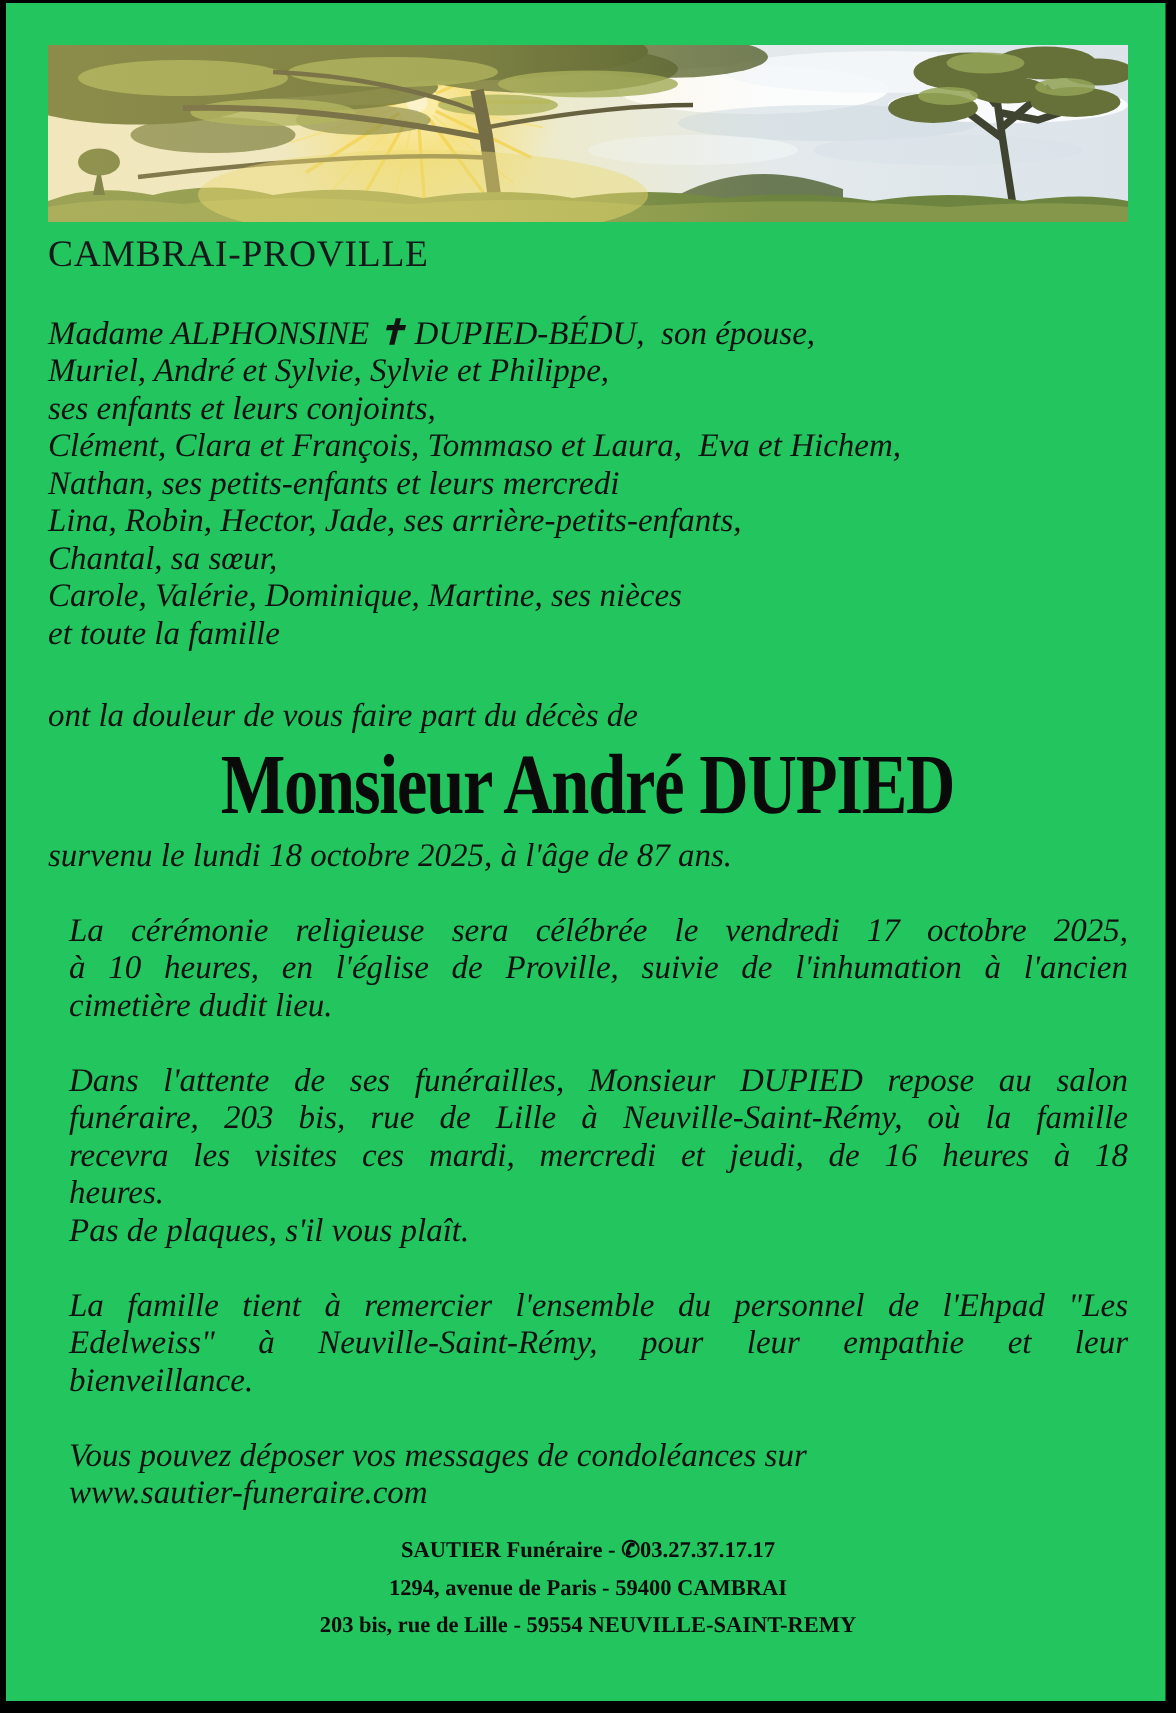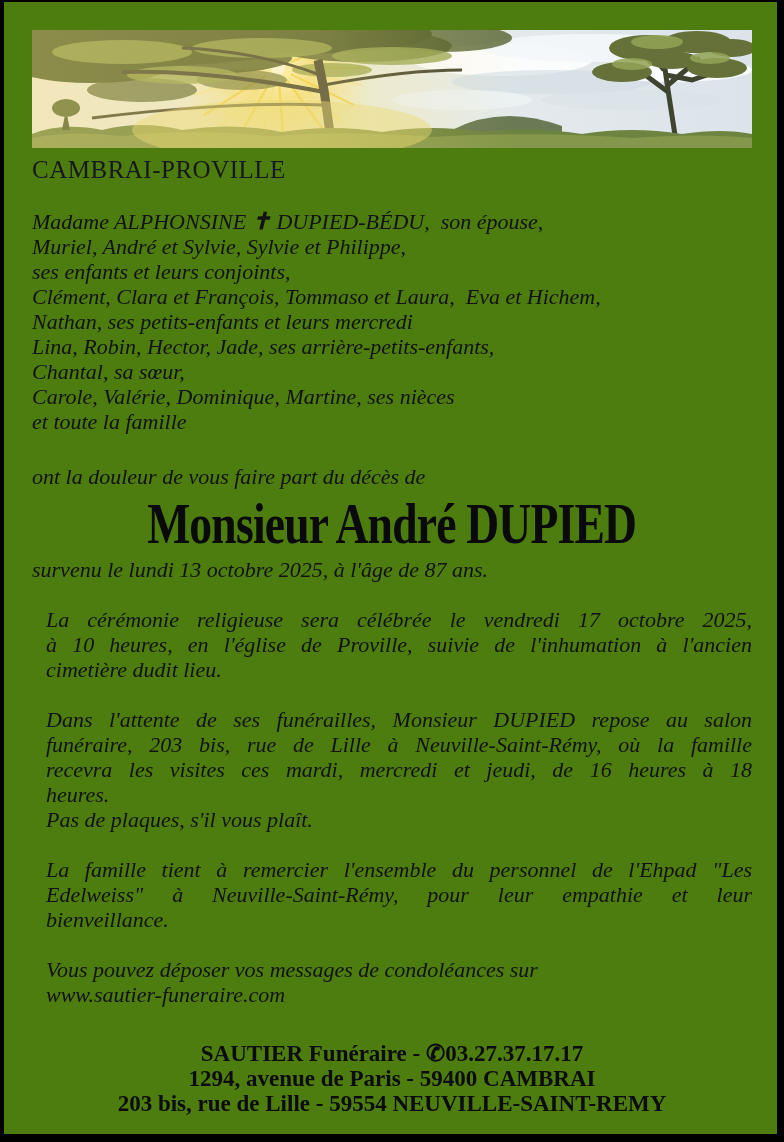--- a/index.html
+++ b/index.html
@@ -6,21 +6,21 @@
   body {
     width: 784px; height: 1142px;
     background: #000;
     position: relative;
     font-family: "Liberation Serif", serif;
     -webkit-font-smoothing: antialiased;
   }
   .sheet {
     position: absolute;
     left: 4px; top: 2px; right: 7px; bottom: 8px;
-    background: #4d7c0f;
+    background: #22c55e;
     color: #111111;
     overflow: hidden;
   }
   .inner { padding: 28px 25px 0 28px; }
 
   .photo-wrap { width: 100%; height: 118px; overflow: hidden; }
   .photo-wrap svg { display: block; width: 100%; height: 118px; }
 
   .region-title {
     margin-top: 9px;
@@ -59,24 +59,24 @@
     letter-spacing: -1px;
   }
 
   .death-line { margin-top: 2px; }
 
   .para { margin-top: 25px; margin-left: 14px; }
   .jline { text-align: justify; text-align-last: justify; }
   .lline { text-align: left; }
 
   .footer-block {
-    margin-top: 34px;
+    margin-top: 15px;
     text-align: center;
     font-weight: bold;
-    font-size: 23px;
+    font-size: 15px;
     line-height: 25px;
     color: #0c0c0c;
   }
   .phone-icon { font-weight: bold; }
 </style>
 </head>
 <body>
 
 <div class="sheet">
   <div class="inner">
@@ -208,21 +208,21 @@
       <div class="family-line">Lina, Robin, Hector, Jade, ses arrière-petits-enfants,</div>
       <div class="family-line">Chantal, sa sœur,</div>
       <div class="family-line">Carole, Valérie, Dominique, Martine, ses nièces</div>
       <div class="family-line">et toute la famille</div>
     </div>
 
     <div class="bodytext announcement">ont la douleur de vous faire part du décès de</div>
 
     <div class="deceased-name"><span class="squeeze">Monsieur André DUPIED</span></div>
 
-    <div class="bodytext death-line">survenu le lundi 13 octobre 2025, à l'âge de 87 ans.</div>
+    <div class="bodytext death-line">survenu le lundi 18 octobre 2025, à l'âge de 87 ans.</div>
 
     <div class="bodytext para">
       <div class="jline">La cérémonie religieuse sera célébrée le vendredi 17 octobre 2025,</div>
       <div class="jline">à 10 heures, en l'église de Proville, suivie de l'inhumation à l'ancien</div>
       <div class="lline">cimetière dudit lieu.</div>
     </div>
 
     <div class="bodytext para">
       <div class="jline">Dans l'attente de ses funérailles, Monsieur DUPIED repose au salon</div>
       <div class="jline">funéraire, 203 bis, rue de Lille à Neuville-Saint-Rémy, où la famille</div>

